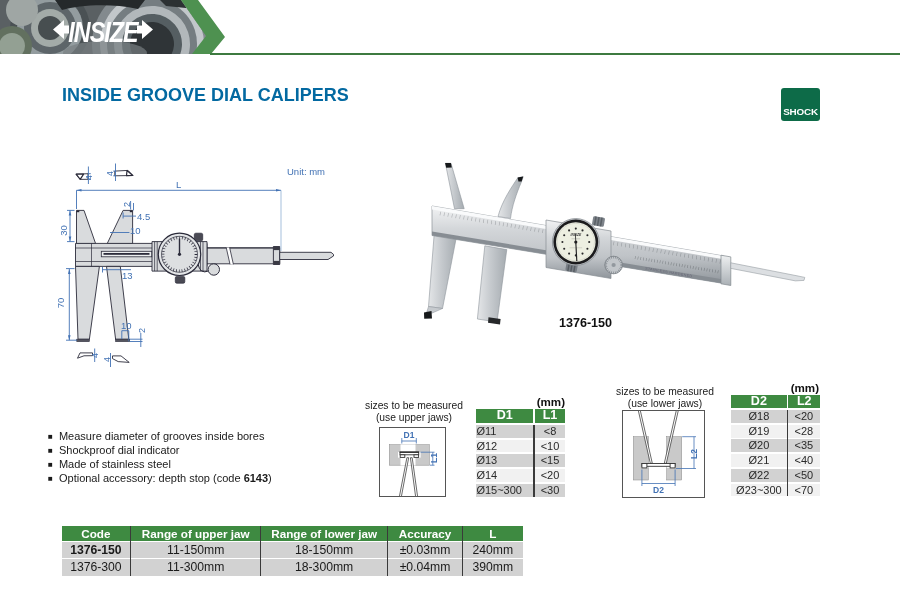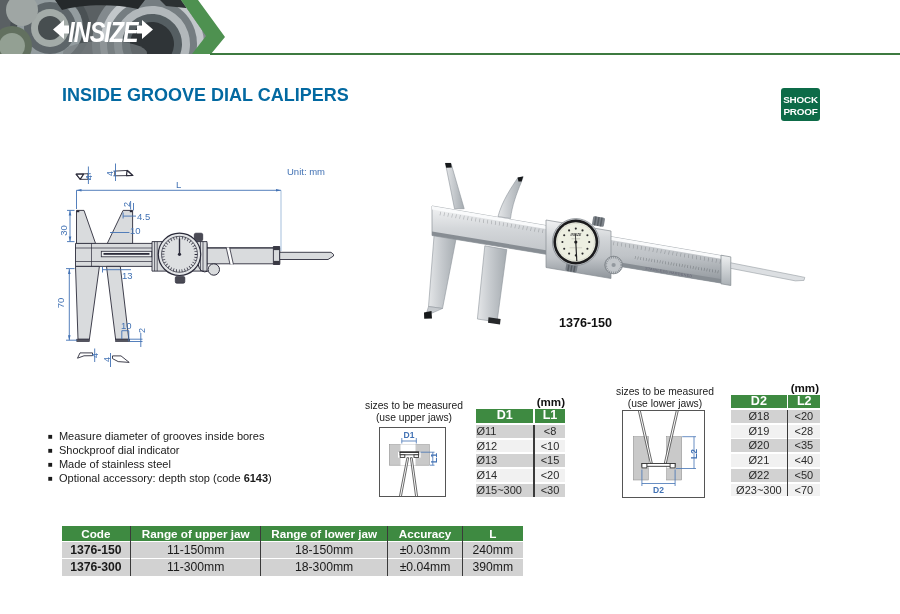--- a/index.html
+++ b/index.html
@@ -55,21 +55,21 @@
   <div class="abs" style="left:52px;top:15px;width:102px;height:32px">
     <svg width="102" height="32" viewBox="0 0 102 32">
       <polygon points="1,14.5 12,5 12,10.5 17,10.5 17,18.5 12,18.5 12,24" fill="#fff"></polygon>
       <polygon points="101,14.5 90,5 90,10.5 85,10.5 85,18.5 90,18.5 90,24" fill="#fff"></polygon>
       <text x="64.5" y="27" font-family="Liberation Sans, sans-serif" font-size="29.5" font-weight="bold" font-style="italic" fill="#fff" text-anchor="middle" letter-spacing="-1.2" transform="scale(0.79 1)">INSIZE</text>
     </svg>
   </div>
 
   <div class="t" style="left:62px;top:84.6px;font-size:18px;font-weight:bold;color:#0369a1">INSIDE GROOVE DIAL CALIPERS</div>
 
-  <div class="abs" style="left:781px;top:88px;width:39px;height:33px;background:#0d6b48;border-radius:3px;color:#fff;font-weight:bold;font-size:9.9px;letter-spacing:-0.2px;text-align:center;padding-top:0px;box-sizing:border-box">
+  <div class="abs" style="left:781px;top:88px;width:39px;height:33px;background:#0d6b48;border-radius:3px;color:#fff;font-weight:bold;font-size:9.9px;letter-spacing:-0.2px;text-align:center;padding-top:12px;box-sizing:border-box">
       <div style="margin-top:5.8px;line-height:11.8px">SHOCK<br>PROOF</div>
     </div>
 
   <div class="abs" id="drawing" style="left:40px;top:150px;width:310px;height:230px">
   <svg width="310" height="230" viewBox="0 0 310 230" font-family="Liberation Sans, sans-serif">
 
     <g fill="#fff" stroke="#2b2b3a" stroke-width="0.9" stroke-linejoin="round">
       <path d="M36.1,24.2 L48,23.7 L48,29.3 L40.2,29.4 Z"></path>
       <path d="M36.1,24.2 L43.6,24.2 L40.2,29.4 Z" stroke-width="1.2"></path>
       <path d="M74.8,21.1 L88,20.4 L92.8,25.5 L74.8,25.8 Z"></path>
@@ -434,21 +434,21 @@
         <td class="h3" style="width:57.6px">L</td>
       </tr>
       <tr class="tr3" style="background:#d2d2d2">
         <td class="d3" style="font-weight:bold">1376-150</td>
             <td class="d3">11-150mm</td>
             <td class="d3">18-150mm</td>
             <td class="d3">±0.03mm</td>
             <td class="d3">240mm</td>
       </tr>
       <tr class="tr3" style="background:#d2d2d2">
-        <td class="d3" style="font-weight:bold">1376-300</td>
+        <td class="d3" style="font-weight:normal">1376-300</td>
             <td class="d3">11-300mm</td>
             <td class="d3">18-300mm</td>
             <td class="d3">±0.04mm</td>
             <td class="d3">390mm</td>
       </tr>
     </tbody>
       </table>
   </div>
 
 </div>

